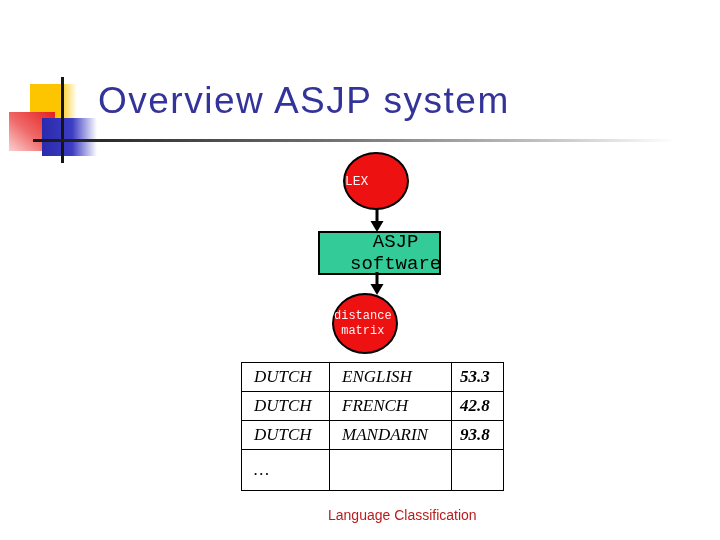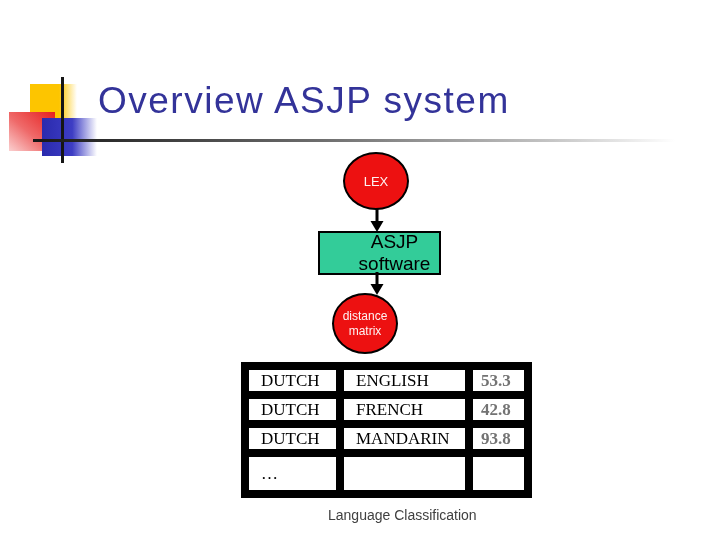--- a/index.html
+++ b/index.html
@@ -37,53 +37,53 @@
     background: linear-gradient(to right, #161616 0%, #6e6e6e 45%, #c3c3c3 80%, rgba(255,255,255,0) 100%);
   }
 
   .slide-title {
     position: absolute; left: 98px; top: 80px;
     font-size: 37px; letter-spacing: 1.5px;
     color: #333399;
   }
 
   
-  .node { position: absolute; display: flex; align-items: center; justify-content: center; text-align: center; box-sizing: border-box; }
+  .node { position: absolute; display: flex; align-items: center; text-align: center; box-sizing: border-box; font-family: Liberation Mono, monospace; }
   .ellipse { border-radius: 50%; background: #ed1111; border: 2px solid #000; color: #fdf3f3; }
   .node-lex { left: 343px; top: 152px; width: 66px; height: 58px; font-size: 13px; }
   .node-software {
     left: 318px; top: 231px; width: 123px; height: 44px;
     background: #33cc99; border: 2px solid #000; color: #000; font-size: 19px; padding-left: 30px;
   }
   .node-matrix { left: 332px; top: 293px; width: 66px; height: 61px; font-size: 12px; line-height: 1.2; }
   .arrow { position: absolute; width: 16px; height: 23px; }
   .arrow-1 { left: 369px; top: 209px; }
   .arrow-2 { left: 369px; top: 272px; }
 
   
   .dist-table {
     position: absolute; left: 241px; top: 362px;
     border-collapse: collapse; table-layout: fixed;
     font-family: "Liberation Serif", serif; font-size: 17px; color: #000;
   }
   .dist-table td {
-    border: 8px solid #000000; padding: 0 0 0 12px; vertical-align: middle;
-    overflow: hidden; white-space: nowrap;
+    border: 1px solid #000000; padding: 0 0 0 12px; vertical-align: middle;
+    overflow: hidden; white-space: nowrap; font-style: italic;
   }
   .dist-table .c1 { width: 75px; }
   .dist-table .c2 { width: 109px; }
   .dist-table .c3 { width: 43px; padding-left: 8px; }
   .dist-table tr { height: 29px; }
   .dist-table tr.last-row { height: 41px; }
-  .dist-table td.num { color: #737373; font-weight: bold; }
+  .dist-table td.num { color: #000000; font-weight: bold; }
 
   
   .footer-title {
     position: absolute; left: 328px; top: 507px;
-    font-size: 14px; color: #404040;
+    font-size: 14px; color: #b91c1c;
   }
   .page-number {
     position: absolute; right: 14px; top: 507px;
     font-size: 14px; color: #1a1a1a; margin-top: 36px;
   }
 </style>
 </head>
 <body>
 
 <div class="slide">

